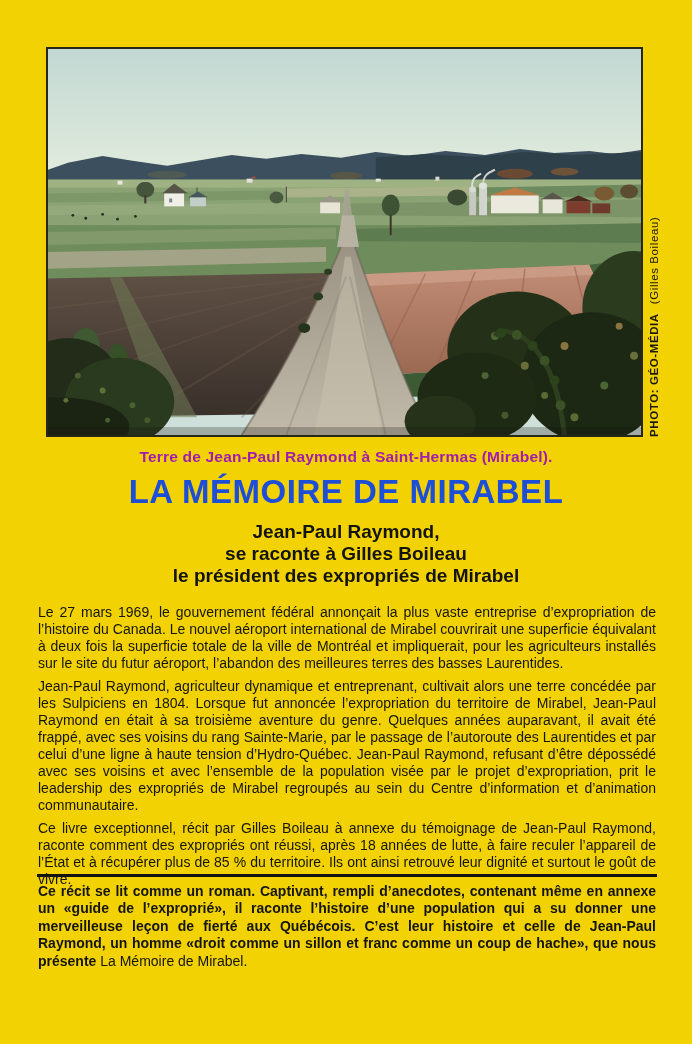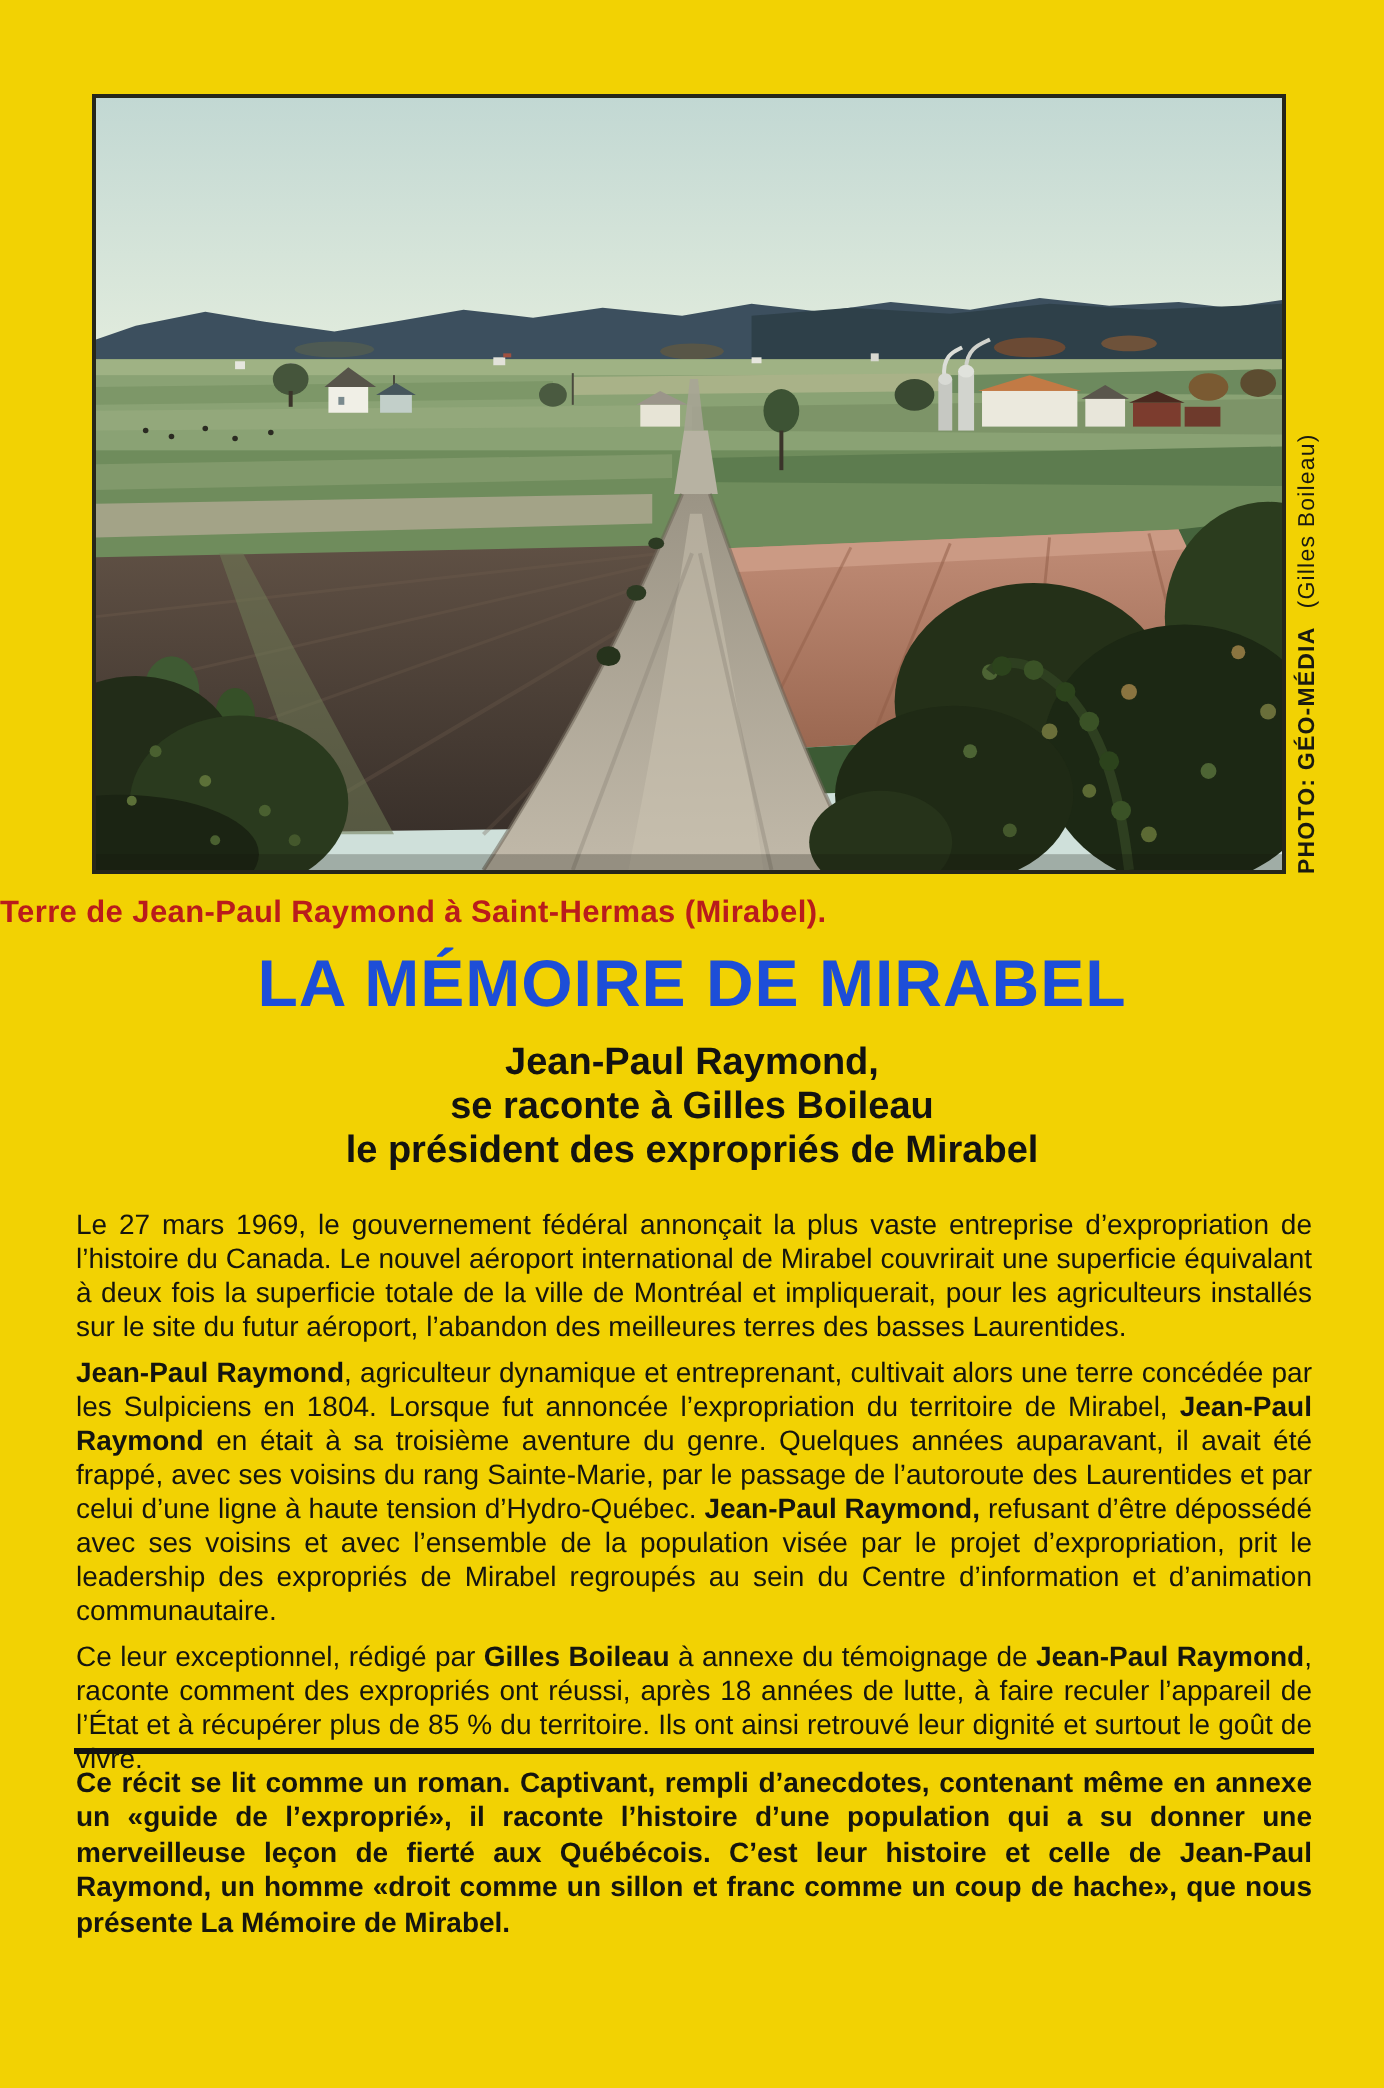--- a/index.html
+++ b/index.html
@@ -28,40 +28,40 @@
     transform-origin: 0 0;
     transform: rotate(-90deg);
     font-size: 11.5px; letter-spacing: 0.6px;
     color: #1A1A10; white-space: nowrap;
   }
   .credit-agency { font-weight: bold; }
   .credit-photographer { margin-left: 9px; font-weight: normal; }
 
   .caption {
     position: absolute; top: 448px; left: 0; width: 692px;
-    font-weight: bold; font-size: 15.5px;
-    letter-spacing: 0.2px; color: #b91c1c;
+    text-align: center; font-weight: bold; font-size: 15.5px;
+    letter-spacing: 0.2px; color: #a21caf;
   }
   .title {
     position: absolute; top: 473px; left: 0; width: 692px;
     margin: 0; text-align: center;
     font-weight: bold; font-size: 33px; letter-spacing: 0.5px;
     color: #1d4ed8;
   }
   .subtitle {
     position: absolute; top: 521px; left: 0; width: 692px;
     text-align: center; font-weight: bold; font-size: 19px;
     line-height: 22px; color: #131310;
   }
   .body-text {
     position: absolute; top: 604px; left: 38px; width: 618px;
     font-size: 14px; line-height: 17px; text-align: justify;
   }
   .para { margin: 0 0 6px 0; }
-  .para b, .footer-para b { font-weight: bold; }
+  .para b, .footer-para b { font-weight: normal; }
   .divider {
     position: absolute; top: 874px; left: 37px; width: 620px;
     height: 3px; background: #131310; border: none; margin: 0;
   }
   .footer-para {
     position: absolute; top: 883px; left: 38px; width: 618px;
     margin: 0; font-weight: bold; font-size: 14px;
     line-height: 17.4px; text-align: justify;
   }
 </style>
@@ -267,19 +267,19 @@
 
   <div class="subtitle">
     <div>Jean-Paul Raymond,</div>
     <div>se raconte à Gilles Boileau</div>
     <div>le président des expropriés de Mirabel</div>
   </div>
 
   <div class="body-text">
     <p class="para"><span>Le 27 mars 1969, le gouvernement fédéral annonçait la plus vaste entreprise d’expropriation de l’histoire du Canada. Le nouvel aéroport international de Mirabel couvrirait une superficie équivalant à deux fois la superficie totale de la ville de Montréal et impliquerait, pour les agriculteurs installés sur le site du futur aéroport, l’abandon des meilleures terres des basses Laurentides.</span></p>
     <p class="para"><b>Jean-Paul Raymond</b><span>, agriculteur dynamique et entreprenant, cultivait alors une terre concédée par les Sulpiciens en 1804. Lorsque fut annoncée l’expropriation du territoire de Mirabel, </span><b>Jean-Paul Raymond</b><span> en était à sa troisième aventure du genre. Quelques années auparavant, il avait été frappé, avec ses voisins du rang Sainte-Marie, par le passage de l’autoroute des Laurentides et par celui d’une ligne à haute tension d’Hydro-Québec. </span><b>Jean-Paul Raymond,</b><span> refusant d’être dépossédé avec ses voisins et avec l’ensemble de la population visée par le projet d’expropriation, prit le leadership des expropriés de Mirabel regroupés au sein du Centre d’information et d’animation communautaire.</span></p>
-    <p class="para"><span>Ce leur exceptionnel, rédigé par </span><b>Gilles Boileau</b><span> à annexe du témoignage de </span><b>Jean-Paul Raymond</b><span>, raconte comment des expropriés ont réussi, après 18 années de lutte, à faire reculer l’appareil de l’État et à récupérer plus de 85 % du territoire. Ils ont ainsi retrouvé leur dignité et surtout le goût de vivre.</span></p>
+    <p class="para"><span>Ce livre exceptionnel, récit par </span><b>Gilles Boileau</b><span> à annexe du témoignage de </span><b>Jean-Paul Raymond</b><span>, raconte comment des expropriés ont réussi, après 18 années de lutte, à faire reculer l’appareil de l’État et à récupérer plus de 85 % du territoire. Ils ont ainsi retrouvé leur dignité et surtout le goût de vivre.</span></p>
   </div>
 
   <hr class="divider">
   <p class="footer-para"><span>Ce récit se lit comme un roman. Captivant, rempli d’anecdotes, contenant même en annexe un «guide de l’exproprié», il raconte l’histoire d’une population qui a su donner une merveilleuse leçon de fierté aux Québécois. C’est leur histoire et celle de Jean-Paul Raymond, un homme «droit comme un sillon et franc comme un coup de hache», que nous présente </span><b>La Mémoire de Mirabel.</b></p>
 
 </div>
 
 </body></html>

